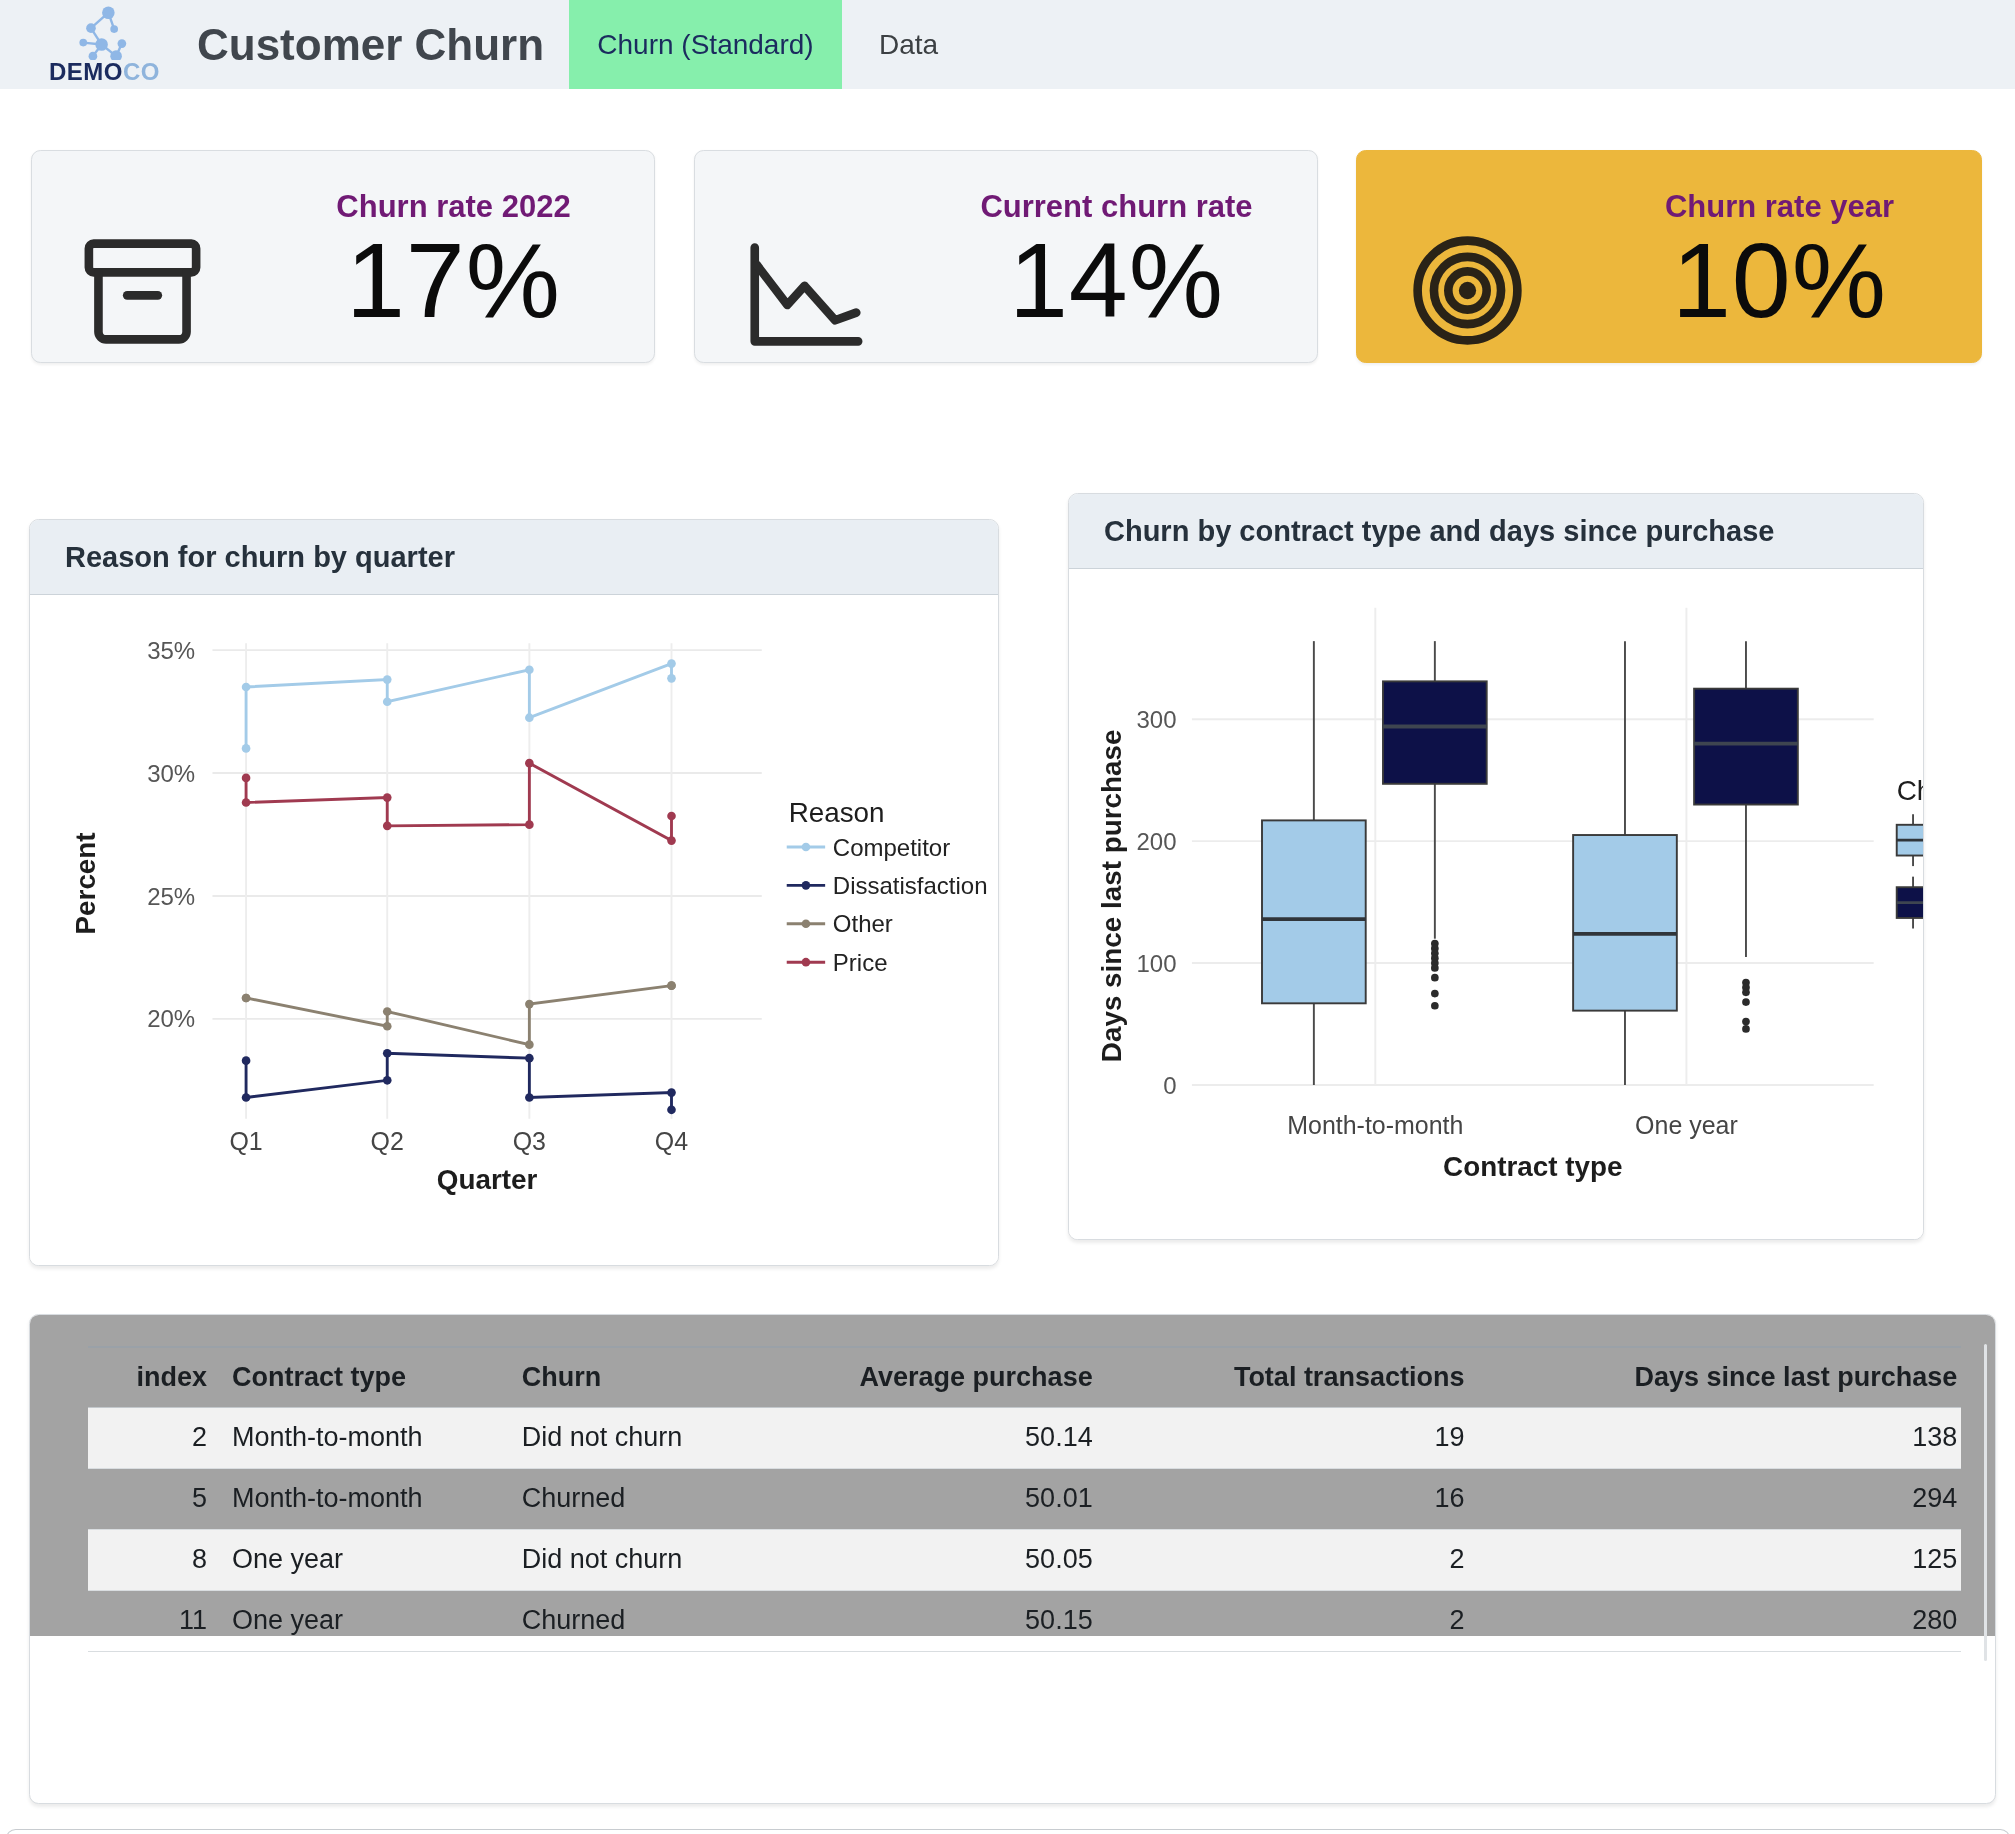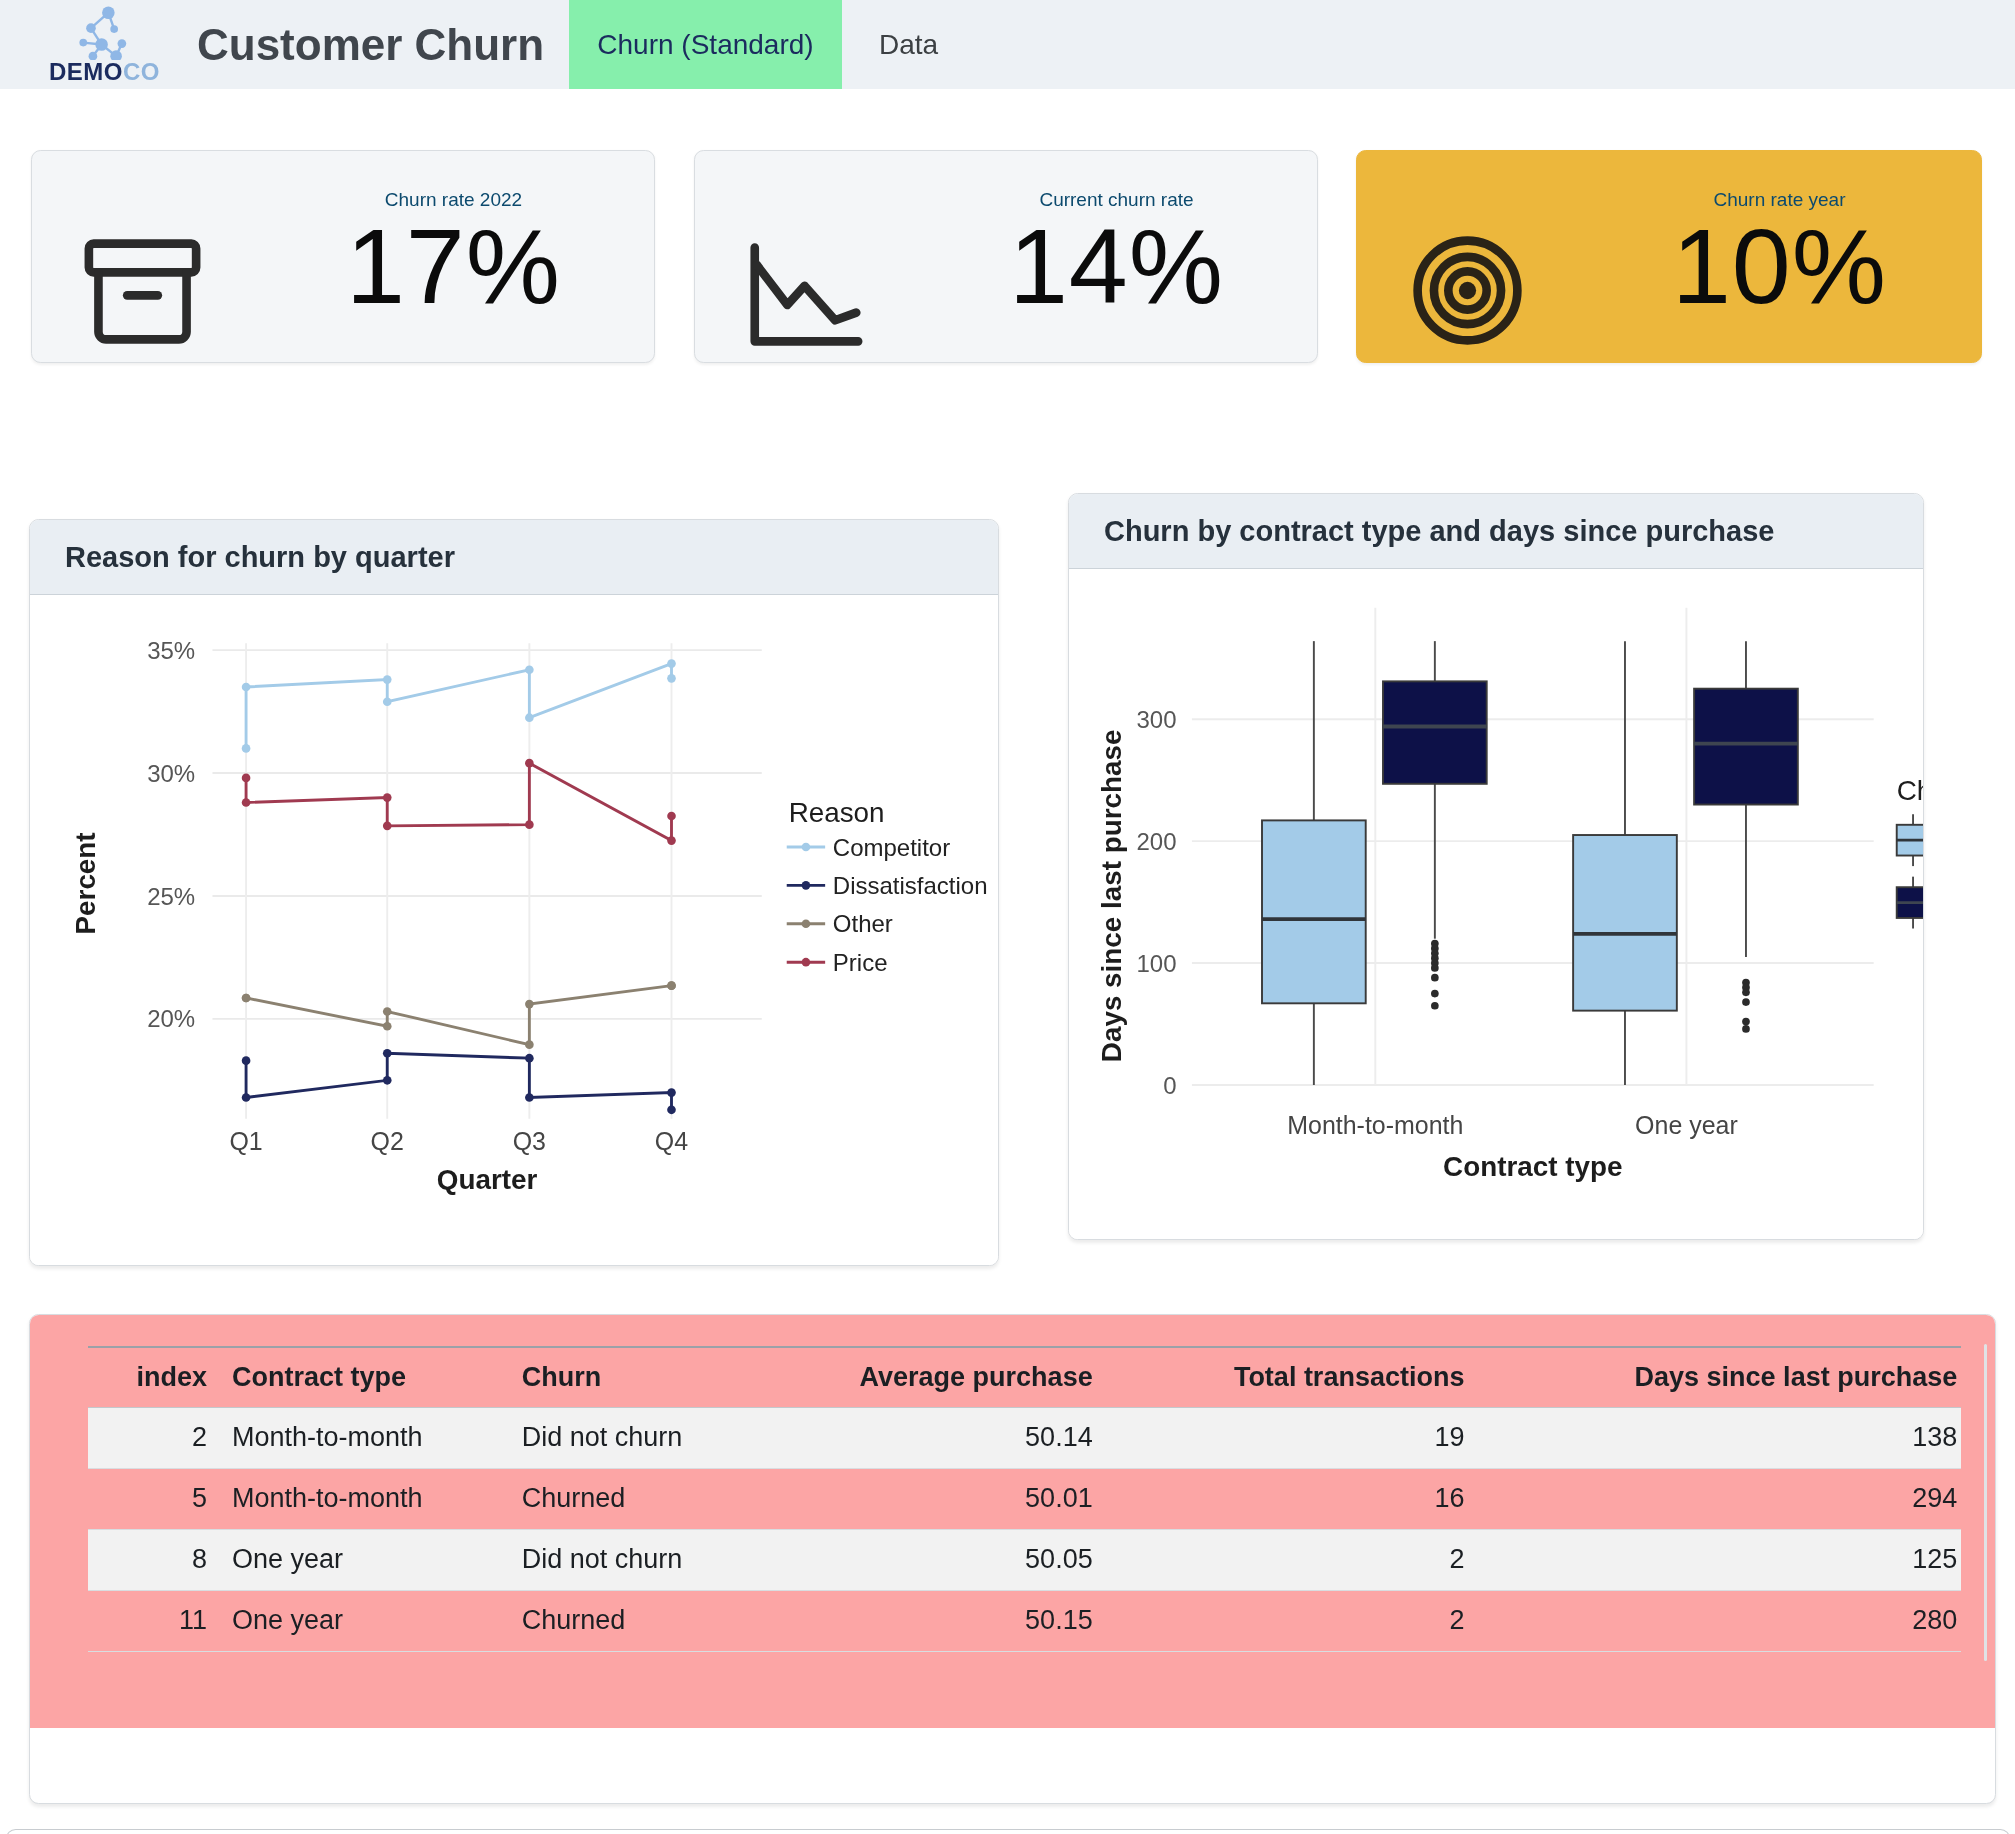--- a/index.html
+++ b/index.html
@@ -19,31 +19,31 @@
   .tab.active { left:569px; width:273px; background:#86efac; color:#1b2b5e; }
   .tab.plain { left:851px; width:115px; color:#3c4043; }
 
   
   .kpi-card { position:absolute; top:150px; height:213px; background:#f4f6f8; border:1px solid #d9dde1; border-radius:9.6px; box-shadow:0 1.9px 2.9px rgba(0,0,0,0.06); display:flex; }
   .kpi-card.k0 { left:31px;  width:624px; }
   .kpi-card.k1 { left:694px; width:624px; }
   .kpi-card.k2 { left:1356px; width:626px; background:#ecb73c; border-color:#ecb73c; }
   .kpi-icon-area { width:221px; display:flex; align-items:flex-end; justify-content:center; padding-bottom:13.4px; }
   .kpi-text { flex:1; display:flex; flex-direction:column; align-items:center; padding-top:38px; }
-  .kpi-label { font-size:19px; font-weight:400; color:#0c4a6e; }
+  .kpi-label { font-size:31px; font-weight:700; color:#701a75; }
   .kpi-value { font-size:106px; font-weight:500; color:#0b0b0b; line-height:1.05; letter-spacing:1px; }
 
   
   .panel { position:absolute; background:#ffffff; border:1px solid #d8dce0; border-radius:9.6px; box-shadow:0 2.9px 3.8px rgba(0,0,0,0.08); overflow:hidden; }
   .panel-header { height:75px; line-height:75px; background:#e9eef3; border-bottom:1px solid #ccd3d9; padding-left:35px; font-size:29px; font-weight:600; color:#26313c; }
   .panel.chart-left  { left:29px;  top:519px; width:970px; height:747px; }
   .panel.chart-right { left:1028px; top:493px; width:856px; height:747px;margin-left:40px; }
   .panel-body { position:relative; width:100%; height:671px; background:#fff; }
   .panel.table-panel { left:29px; top:1314px; width:1967px; height:490px; }
-  .table-body { position:relative; width:100%; height:413px; background:#fca5a5; }
+  .table-body { position:relative; width:100%; height:321px; background:#a3a3a3; }
 
   
   table.data-table { position:absolute; left:58px; top:31px; width:1873px; border-collapse:collapse; font-size:27px; color:#1b1f23; }
   table.data-table thead tr { border-top:2.9px solid #9aa1a8; border-bottom:1.9px solid #c3c8cc; }
   table.data-table th { font-weight:700; height:60px; padding:0 3.8px; white-space:nowrap; }
   table.data-table td { height:61px; padding:0 3.8px; white-space:nowrap; }
   table.data-table tbody tr { border-bottom:1px solid #d9dde0; }
   table.data-table tbody tr:nth-child(odd) { background:#f2f2f2; }
   .al { text-align:left; } .ar { text-align:right; }
   .scroll-line { position:absolute; left:1954px; top:29px; width:2.9px; height:317px; background:#e0e3e6; border-radius:1.9px; }

